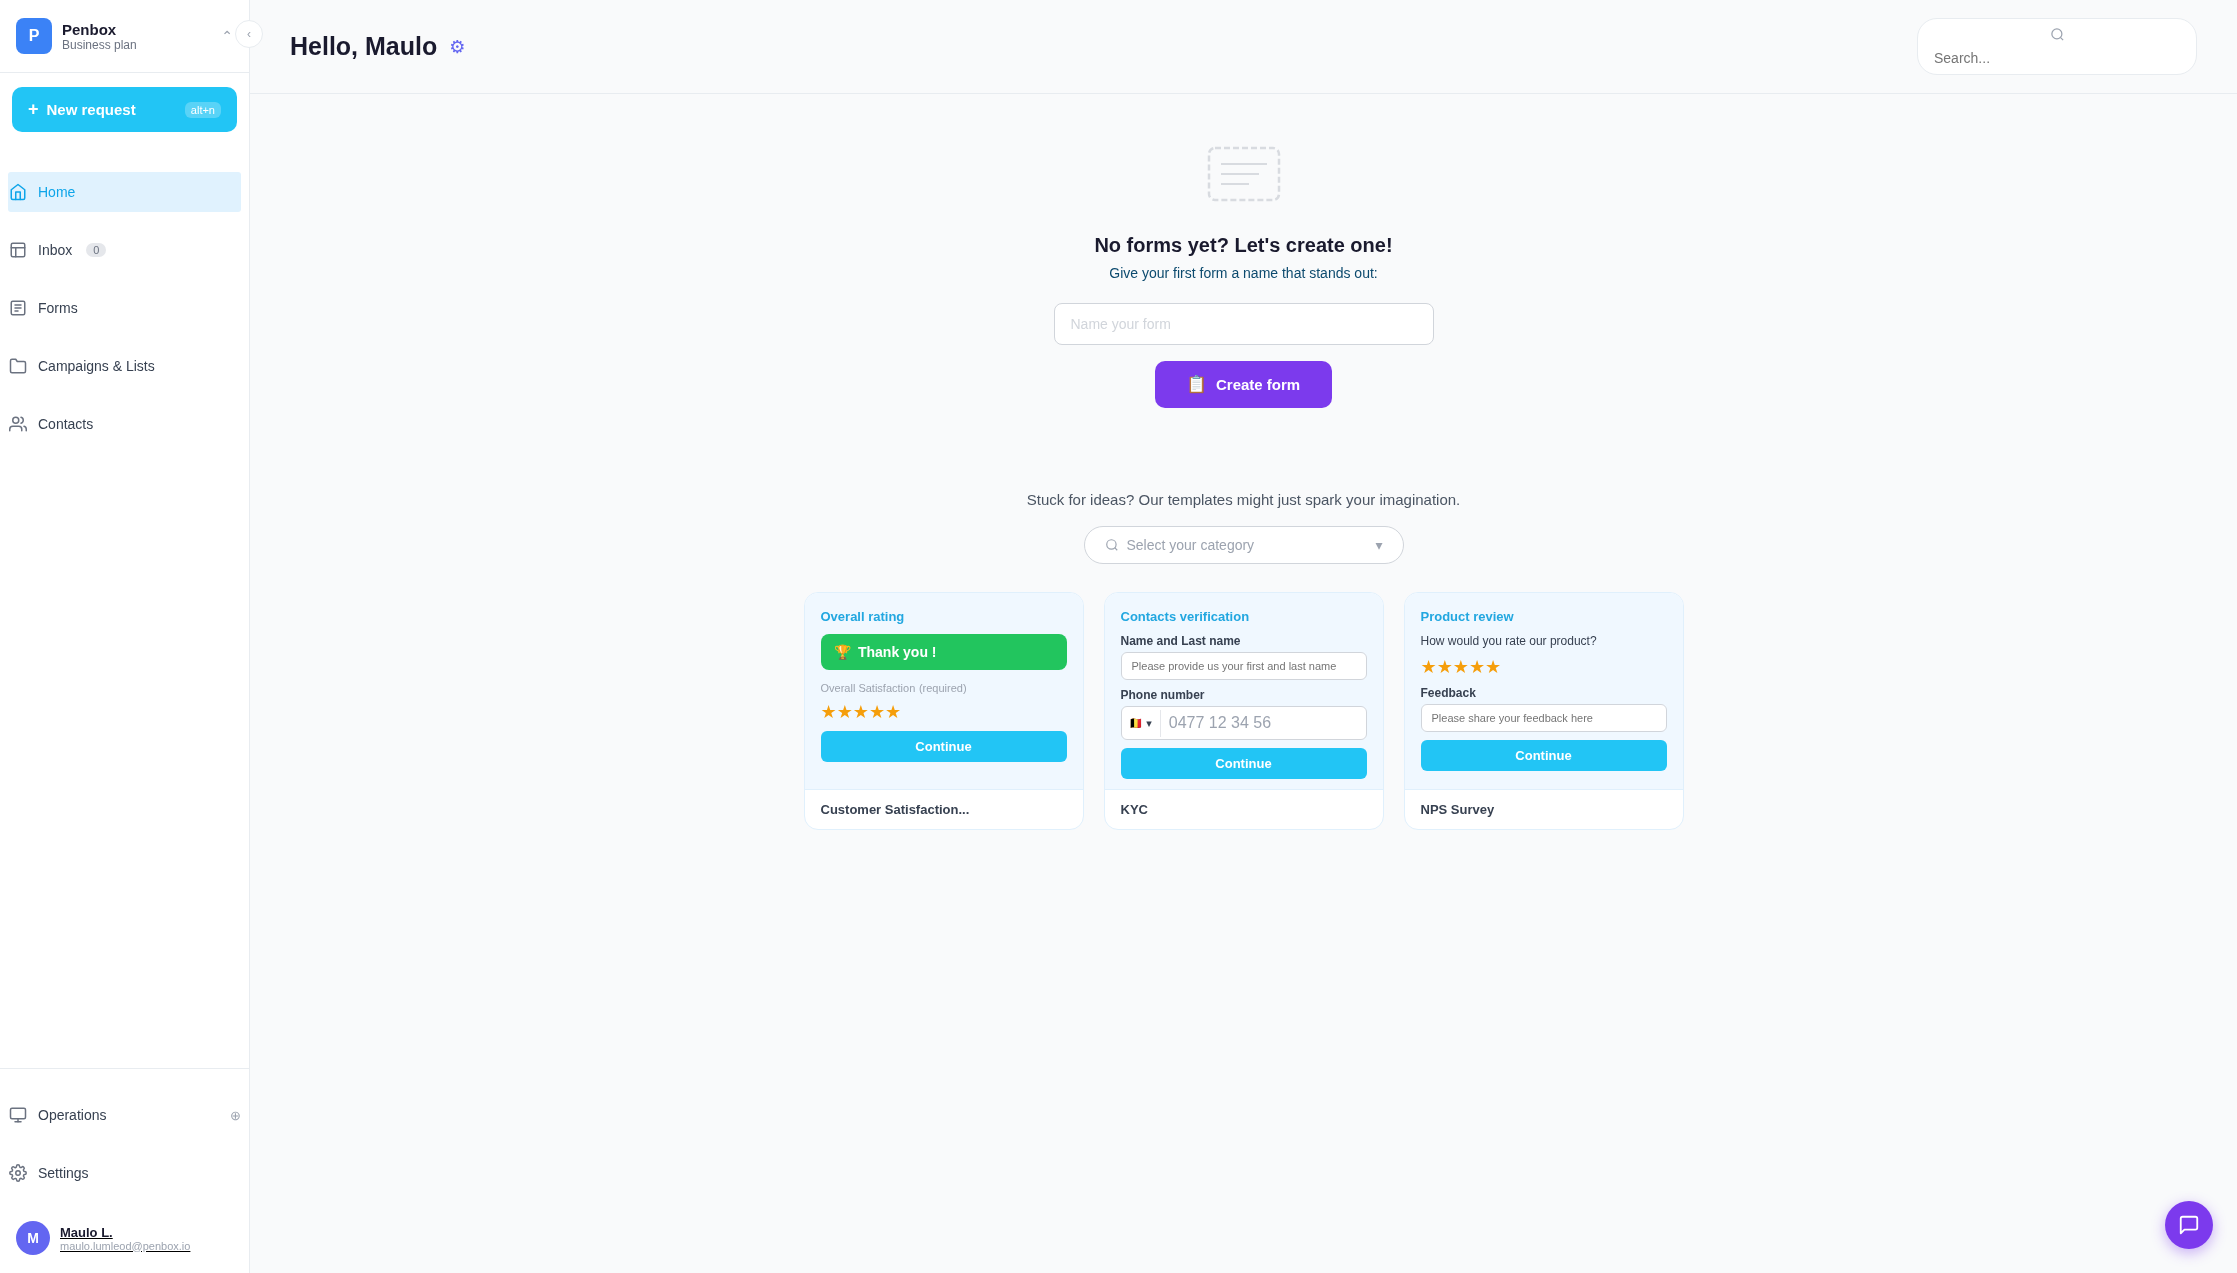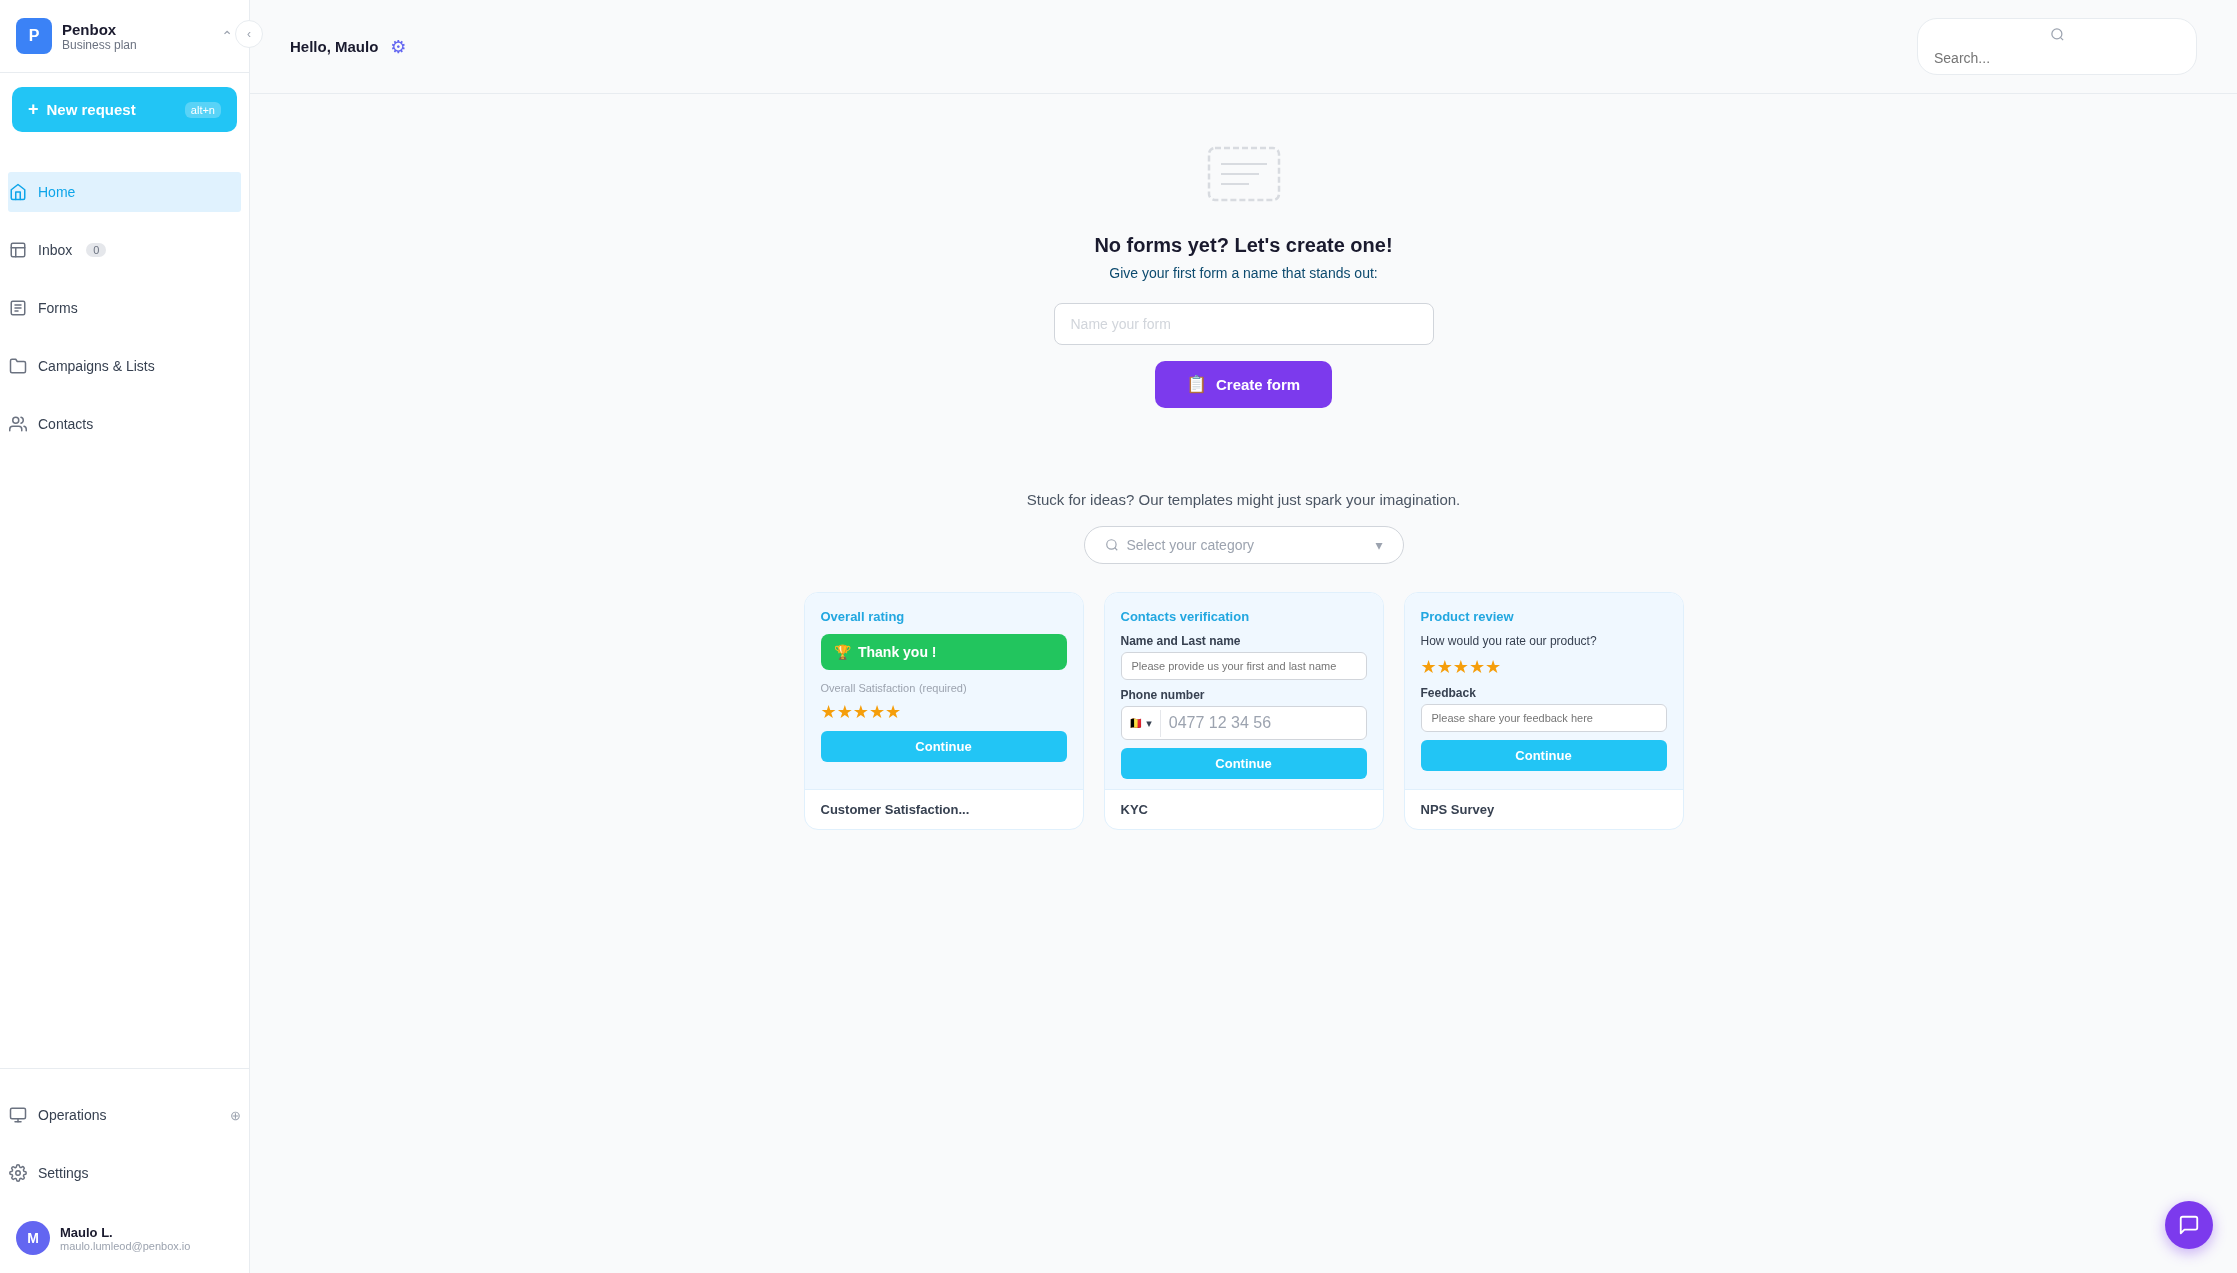--- a/index.html
+++ b/index.html
@@ -88,21 +88,21 @@
       padding: 10px 16px;
       cursor: pointer;
     }
     .user-avatar {
       width: 34px; height: 34px;
       background: #6366f1;
       border-radius: 50%;
       display: flex; align-items: center; justify-content: center;
       color: #fff; font-weight: 700; font-size: 14px;
     }
-    .user-info { flex: 1; }
+    .user-info { flex: 1; text-decoration: underline; }
     .user-name { font-weight: 600; font-size: 13px; color: #1a1a2e; }
     .user-email { font-size: 11px; color: #9ca3af; }
 
     
     .collapse-btn {
       position: absolute;
       top: 20px;
       right: -14px;
       width: 28px; height: 28px;
       background: #fff;
@@ -126,21 +126,21 @@
 
     
     .main-header {
       display: flex;
       align-items: center;
       padding: 18px 40px;
       background: #f9fafb;
       border-bottom: 1px solid #e8ecf0;
     }
     .main-title {
-      font-size: 15px;
+      font-size: 25px;
       font-weight: 600;
       color: #1a1a2e;
       margin-right: 12px;
     }
     .header-icon { font-size: 18px; color: #6366f1; cursor: pointer; }
     .search-bar {
       margin-left: auto;
       display: flex;
       align-items: center;
       gap: 8px;

